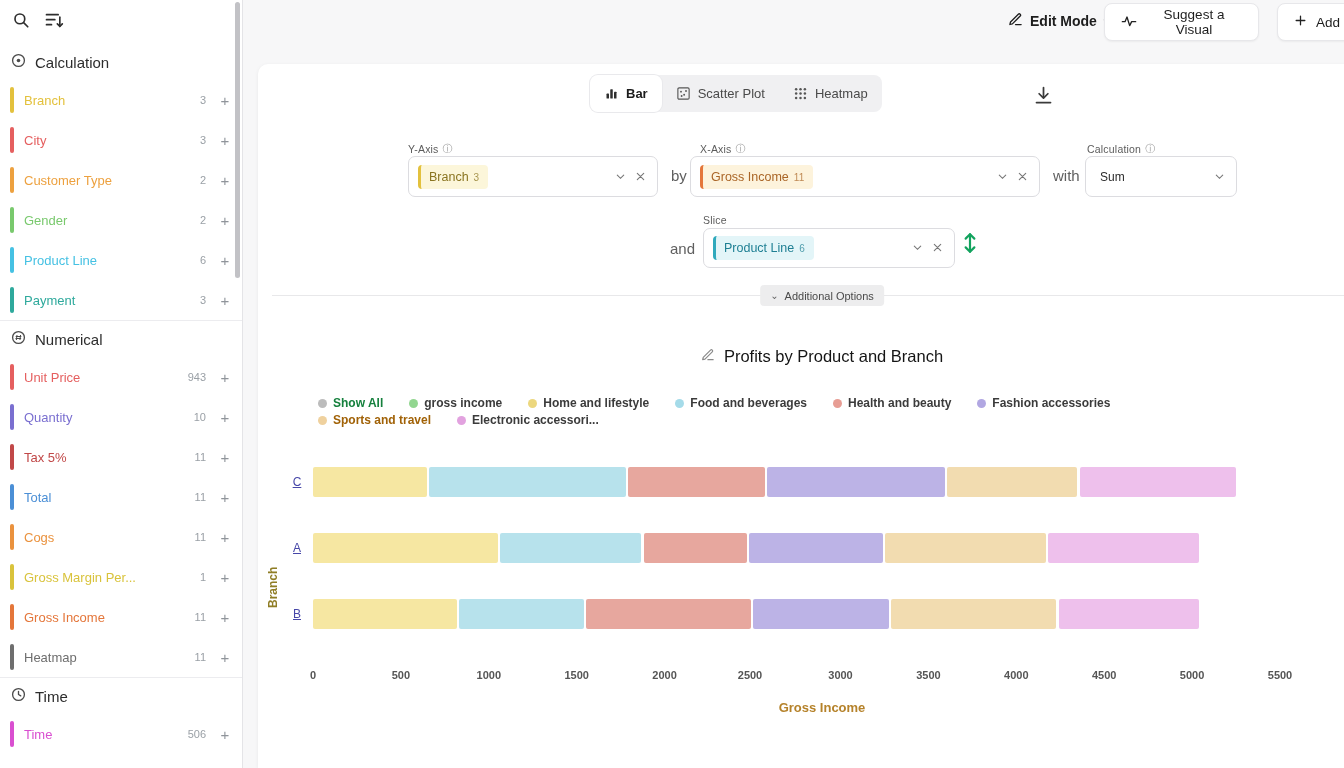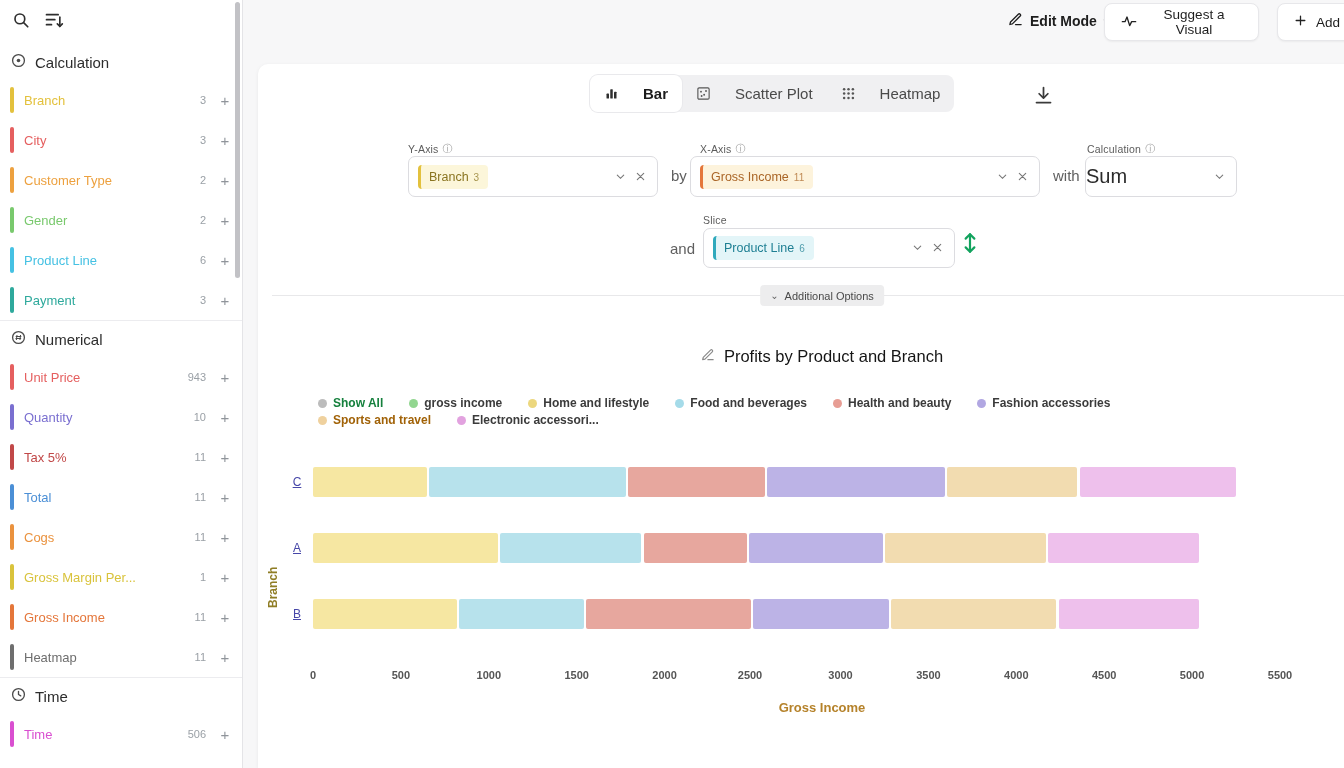--- a/index.html
+++ b/index.html
@@ -25,33 +25,33 @@
   .top-btn { position:absolute; top:3px; height:38px; background:#fff; border:1px solid #e7e7ea; border-radius:8px; box-shadow:0 1px 2px rgba(0,0,0,.05); display:flex; align-items:center; gap:9px; padding:0 16px; font-size:13.5px; color:#1d1d1d; }
   .suggest-btn { left:1104px; width:155px; }
   .add-btn { left:1277px; width:120px; }
   .caret { font-size:10px; color:#333; }
 
   
   .card { position:absolute; left:258px; top:64px; width:1106px; height:704px; background:#fff; border-radius:10px 0 0 0; box-shadow:0 1px 4px rgba(0,0,0,.06); }
 
   
   .tabs { position:absolute; left:332px; top:11px; height:37px; background:#f0f0f2; border-radius:8px; display:flex; align-items:stretch; }
-  .tab { display:flex; align-items:center; gap:24px; padding:0 14px; font-size:15px; color:#4a4a4a; border-radius:8px; }
+  .tab { display:flex; align-items:center; gap:7px; padding:0 14px; font-size:13px; color:#4a4a4a; border-radius:8px; }
   .tab.active { background:#fff; color:#1c1c1c; font-weight:700; box-shadow:0 0 0 1px #e9e9ec; }
   .tab-ic { display:flex; align-items:center; }
   .download { position:absolute; left:772px; top:18px; width:26px; height:26px; display:flex; align-items:center; justify-content:center; }
 
   
   .field-label { position:absolute; font-size:10.5px; color:#5c5c5c; display:flex; gap:4px; align-items:center; letter-spacing:.2px; }
   .field-label .info { color:#9a9a9a; font-size:10px; }
   .combo { position:absolute; background:#fff; border:1px solid #dcdce0; border-radius:7px; display:flex; align-items:center; }
   .chip { display:flex; align-items:baseline; gap:5px; margin-left:9px; padding:5px 9px 5px 8px; border-radius:4px; font-size:12.5px; border-left:3px solid; white-space:nowrap; }
   .chip-count { font-size:10px; opacity:.75; }
   .combo-icons { margin-left:auto; display:flex; align-items:center; gap:9px; padding-right:11px; }
-  .select-value { font-size:20px; color:#2b2b2b; }
+  .select-value { margin-left:14px; font-size:12px; color:#2b2b2b; }
   .conn { position:absolute; font-size:15px; color:#5f5f5f; }
   .swap { position:absolute; left:703px; top:167px; }
 
   
   .opt-divider { position:absolute; left:14px; right:0; top:231px; border-top:1px solid #e8e8ea; }
   .opt-pill { position:absolute; left:564px; top:221px; transform:translateX(-50%); height:21px; background:#ededee; border-radius:4px; display:flex; align-items:center; gap:6px; padding:0 10px; font-size:11px; color:#4a4a4a; }
   .opt-pill .chev { font-size:10px; color:#666; }
 
   
   .chart-title { position:absolute; left:564px; top:283px; transform:translateX(-50%); display:flex; align-items:center; gap:9px; font-size:16.5px; color:#151515; white-space:nowrap; }

